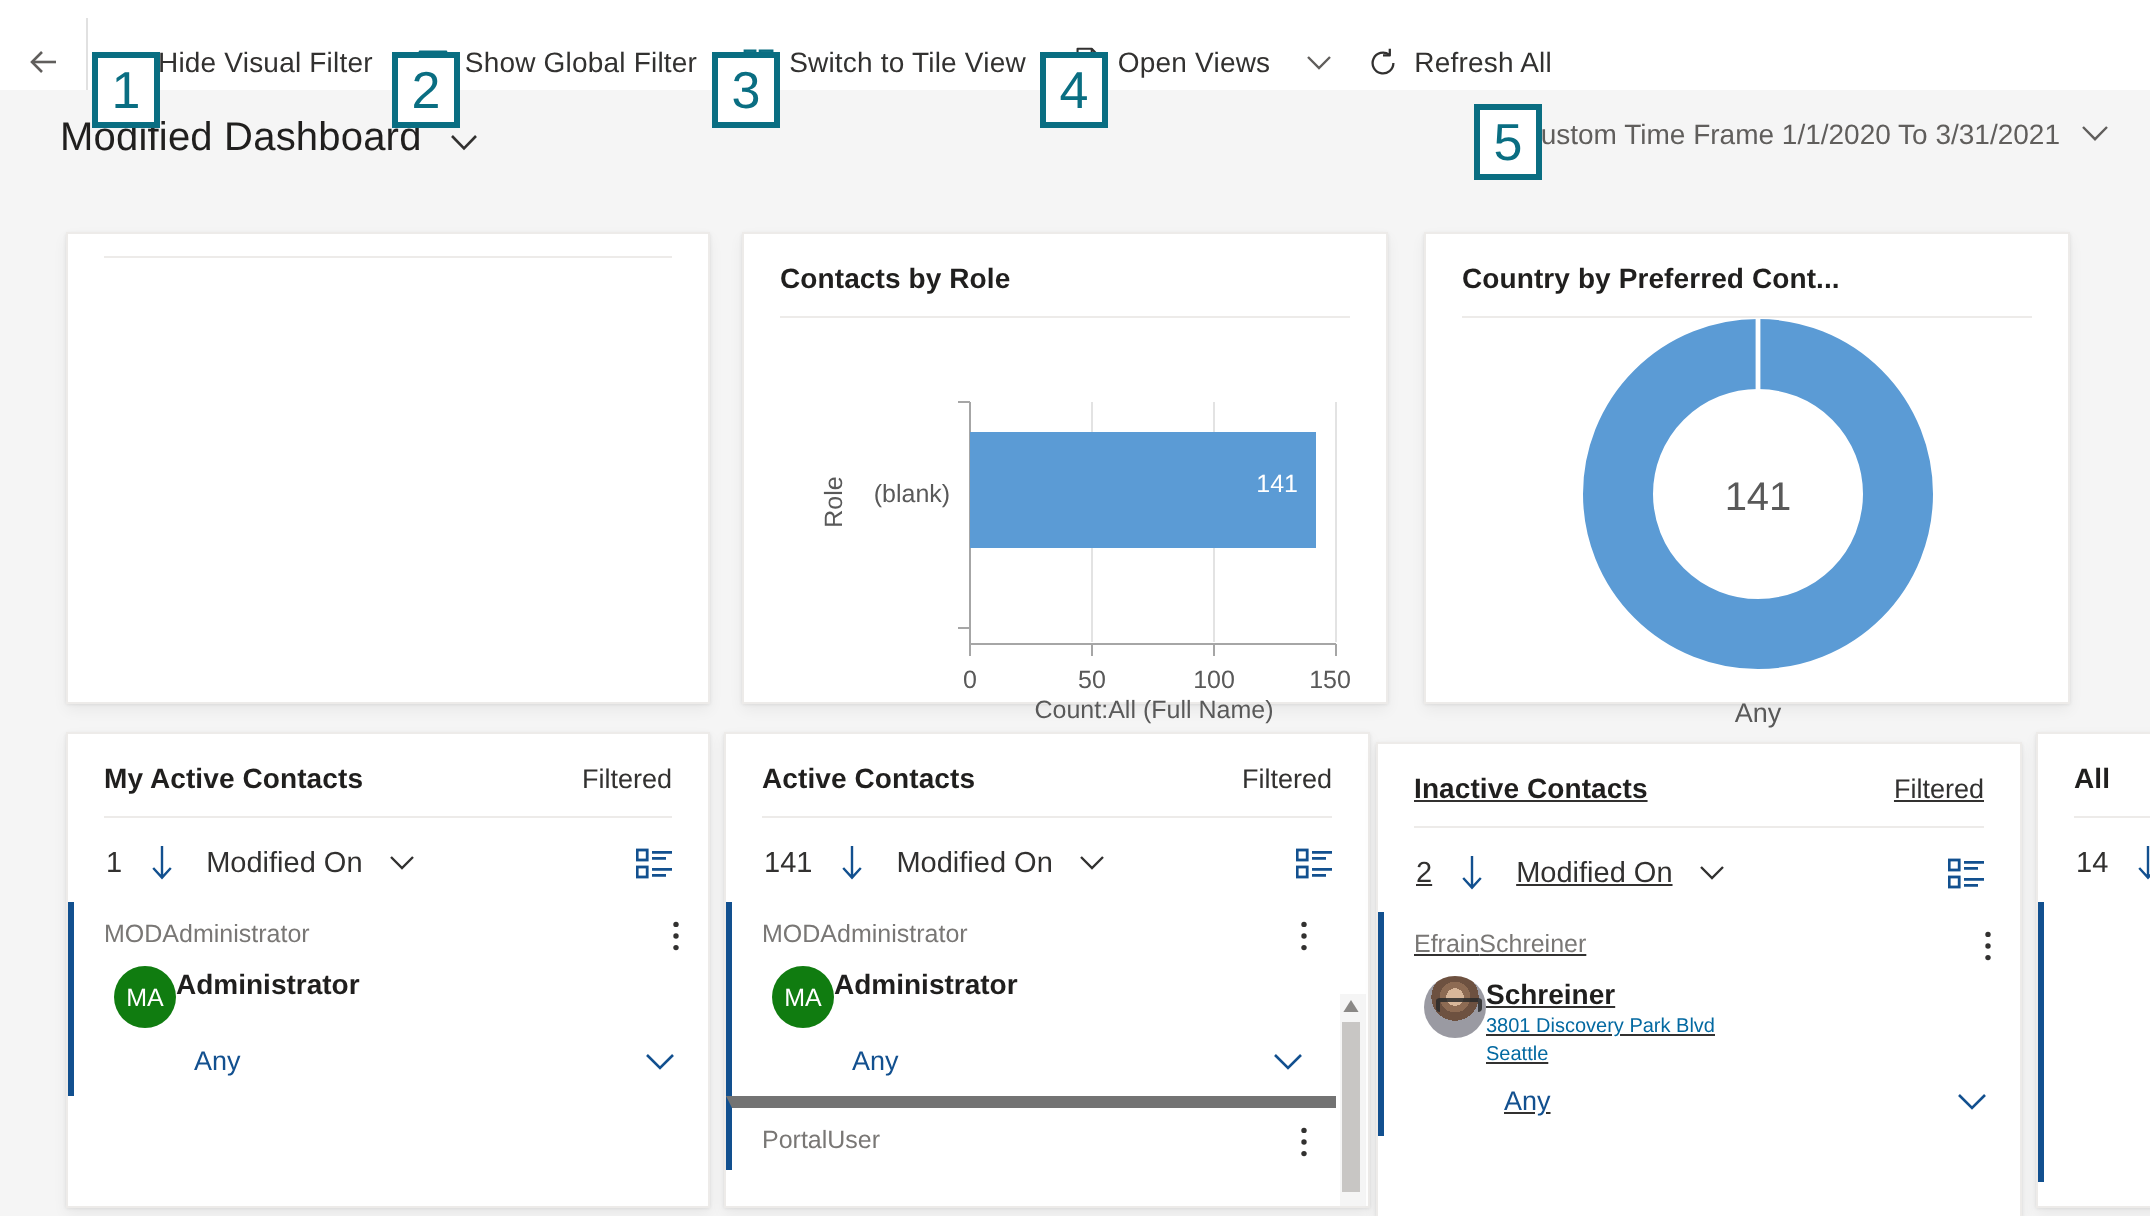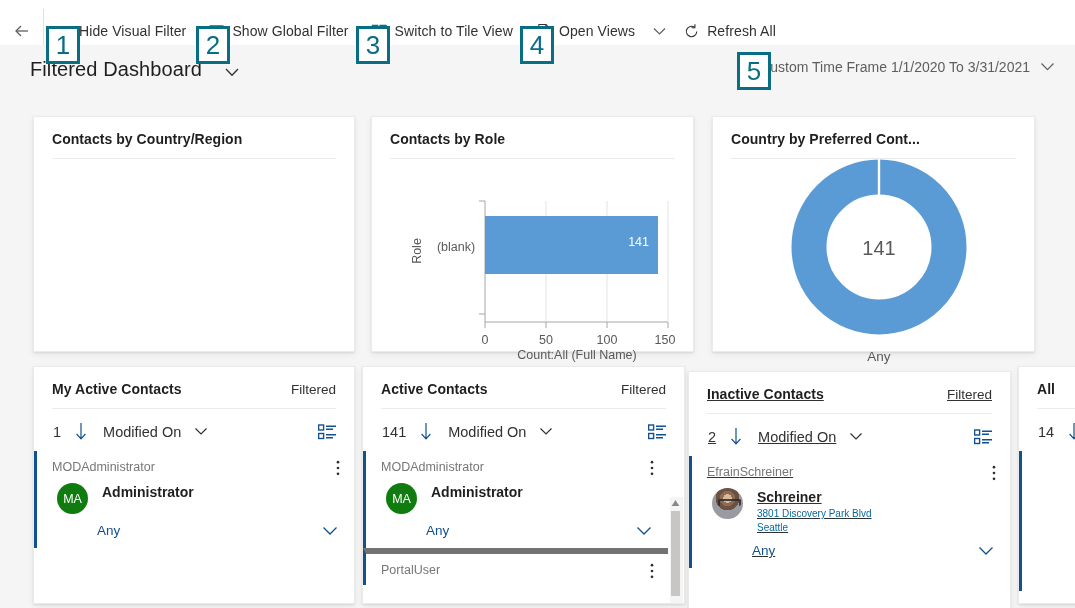--- a/index.html
+++ b/index.html
@@ -111,21 +111,21 @@
   .spacer { flex: 1 1 auto; }
   .rec-row {
     position: relative;
     border-left: 3px solid #12508f;
     background: #ffffff;
     padding: 9px 14px 8px 15px;
   }
   .rec-row + .rec-row { border-top: 6px solid #737373; }
   .rec-meta { font-size: 12.5px; color: #797775; display: flex; }
   .rec-kebab { position: absolute; right: 14px; top: 9px; cursor: pointer; }
-  .rec-body { display: flex; align-items: flex-start; gap: 14px; margin-top: 9px; padding-left: 5px; }
+  .rec-body { display: flex; align-items: flex-start; margin-top: 9px; padding-left: 5px; }
   .avatar {
     width: 31px; height: 31px; border-radius: 50%;
     background: #107c10; color: #ffffff;
     display: flex; align-items: center; justify-content: center;
     font-size: 12.5px; flex: 0 0 31px;
   }
   .avatar.photo {
     background: radial-gradient(circle at 50% 34%, #d8b79a 0 17%, #8d6b53 17% 30%, #6d5140 30% 46%, #9a9aa2 46% 100%);
     position: relative; overflow: hidden;
   }
@@ -210,44 +210,41 @@
       <svg class="cmd-ico" viewBox="0 0 18 18">
         <path d="M14.5 9 A5.5 5.5 0 1 1 12.3 4.6" fill="none" stroke="#323130" stroke-width="1.2"></path>
         <path d="M12.6 1.4 V5 H9" fill="none" stroke="#323130" stroke-width="1.2" stroke-linejoin="round"></path>
       </svg>
       <span class="cmd-label">Refresh All</span>
     </div>
   </div>
 
   <div class="titlerow"></div>
 
-  <div class="dash-title">Filtered Dashboard</div>
+  <div class="dash-title">Modified Dashboard</div>
   <div class="dash-title-caret">
     <svg width="16" height="11" viewBox="0 0 16 11">
       <path d="M2 2 L8 8.2 L14 2" fill="none" stroke="#323130" stroke-width="1.3"></path>
     </svg>
   </div>
 
   <div class="timeframe">
     <span>Custom Time Frame 1/1/2020 To 3/31/2021</span>
     <svg width="15" height="10" viewBox="0 0 15 10">
       <path d="M1.5 1.5 L7.5 7.6 L13.5 1.5" fill="none" stroke="#605e5c" stroke-width="1.2"></path>
     </svg>
   </div>
 
   <div class="badge" style="left:46px;  top:26px;">1</div>
   <div class="badge" style="left:196px; top:26px;">2</div>
   <div class="badge" style="left:356px; top:26px;">3</div>
   <div class="badge" style="left:520px; top:26px;">4</div>
   <div class="badge" style="left:737px; top:52px;">5</div>
 
   <div class="card" style="left:33px; top:116px; width:322px; height:236px;">
-    <div class="card-head">
-      <span class="card-title">Contacts by Country/Region</span>
-    </div>
     <div class="card-rule"></div>
   </div>
 
   <div class="card" style="left:371px; top:116px; width:323px; height:236px;">
     <div class="card-head">
       <span class="card-title">Contacts by Role</span>
     </div>
     <div class="card-rule"></div>
 
     <div class="barchart">

